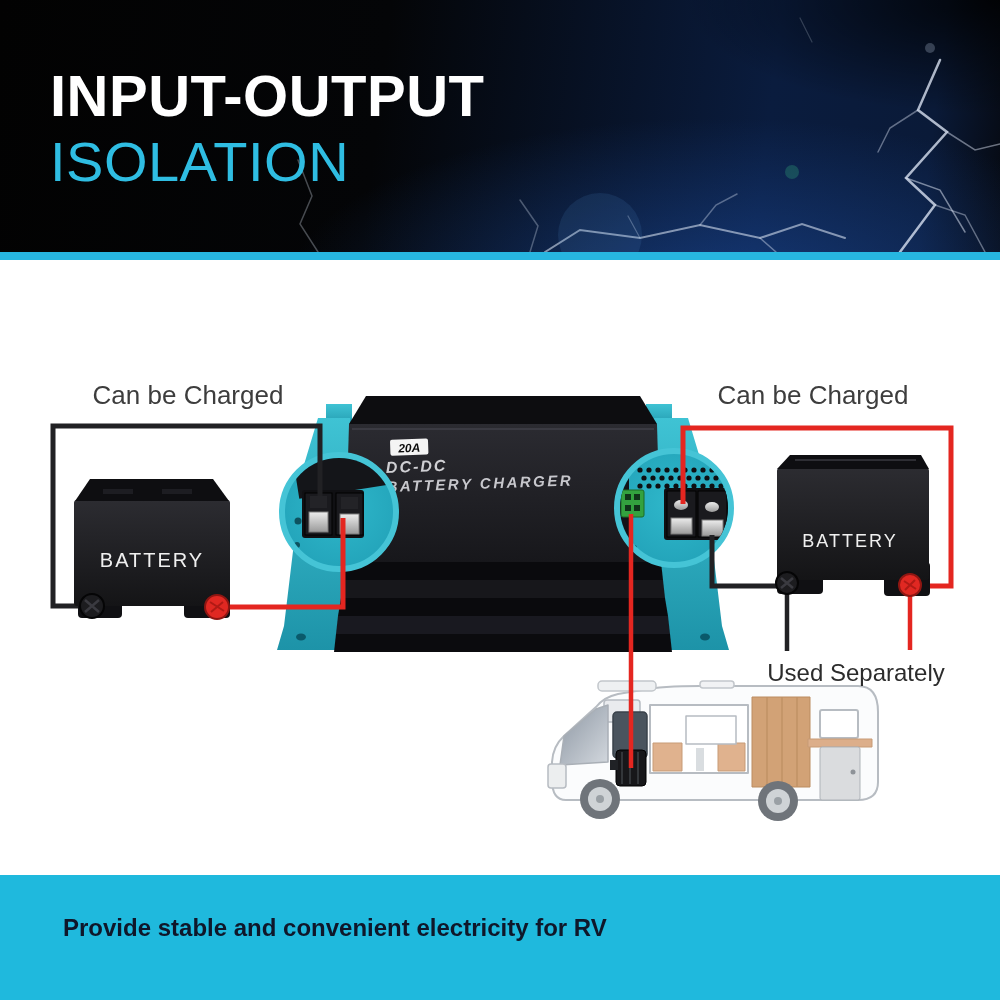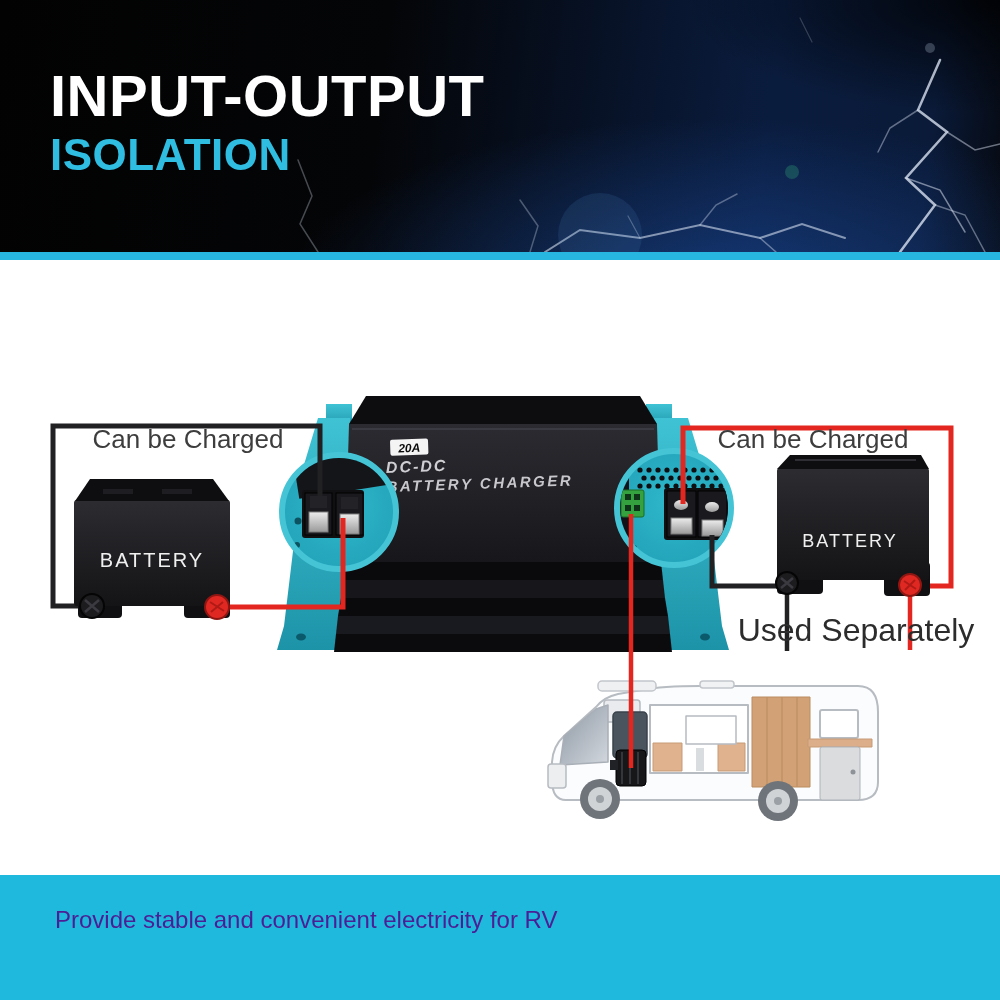--- a/index.html
+++ b/index.html
@@ -15,44 +15,44 @@
       radial-gradient(70% 110% at 72% 115%, rgba(30,80,165,.55), rgba(0,0,0,0) 62%),
       linear-gradient(97deg,#020202 0%,#040507 38%,#0a1c3e 76%,#0a1a38 92%,#060910 100%);
   }
   .hero svg{position:absolute;left:0;top:0;}
   .hero-title{
     position:absolute;left:50px;top:64px;margin:0;
     font-size:58px;line-height:1.1;font-weight:800;color:#ffffff;letter-spacing:.5px;text-align:center;
   }
   .hero-subtitle{
     position:absolute;left:50px;top:131px;margin:0;
-    font-size:44px;line-height:1.1;font-weight:700;color:#2fbde2;letter-spacing:.5px;
+    font-size:56px;line-height:1.1;font-weight:400;color:#2fbde2;letter-spacing:.5px;
   }
   .accent-strip{
     position:absolute;left:0;top:252px;width:1000px;height:8px;background:#27b6e0;
   }
   
   .callout{
     position:absolute;color:#3d3d3d;font-size:26px;font-weight:400;
-    white-space:nowrap;transform:translateX(-50%);z-index:6;margin-top:44px;
+    white-space:nowrap;transform:translateX(-50%);z-index:6;
   }
   .callout.left{left:188px;top:380px;}
   .callout.right{left:813px;top:380px;}
   .used-separately{
-    position:absolute;left:856px;top:612px;color:#2c2c2c;font-size:32px;
+    position:absolute;left:856px;top:659px;color:#2c2c2c;font-size:24px;
     white-space:nowrap;transform:translateX(-50%);z-index:6;
   }
   
   .diagram{position:absolute;left:0;top:0;z-index:2;}
   
   .footer{
     position:absolute;left:0;top:875px;width:1000px;height:125px;background:#1fb9dd;
   }
   .footer p{
-    margin:0;padding:31px 0 0 55px;font-size:24px;color:#4c1d95;font-weight:400;
+    margin:8px;padding:31px 0 0 55px;font-size:24px;color:#0f172a;font-weight:700;
   }
 </style>
 </head>
 <body>
 
 <div class="canvas">
 
   <div class="hero">
     <svg width="1000" height="252" viewBox="0 0 1000 252">
       <g fill="none" stroke="#e6eefc" stroke-linecap="round">

